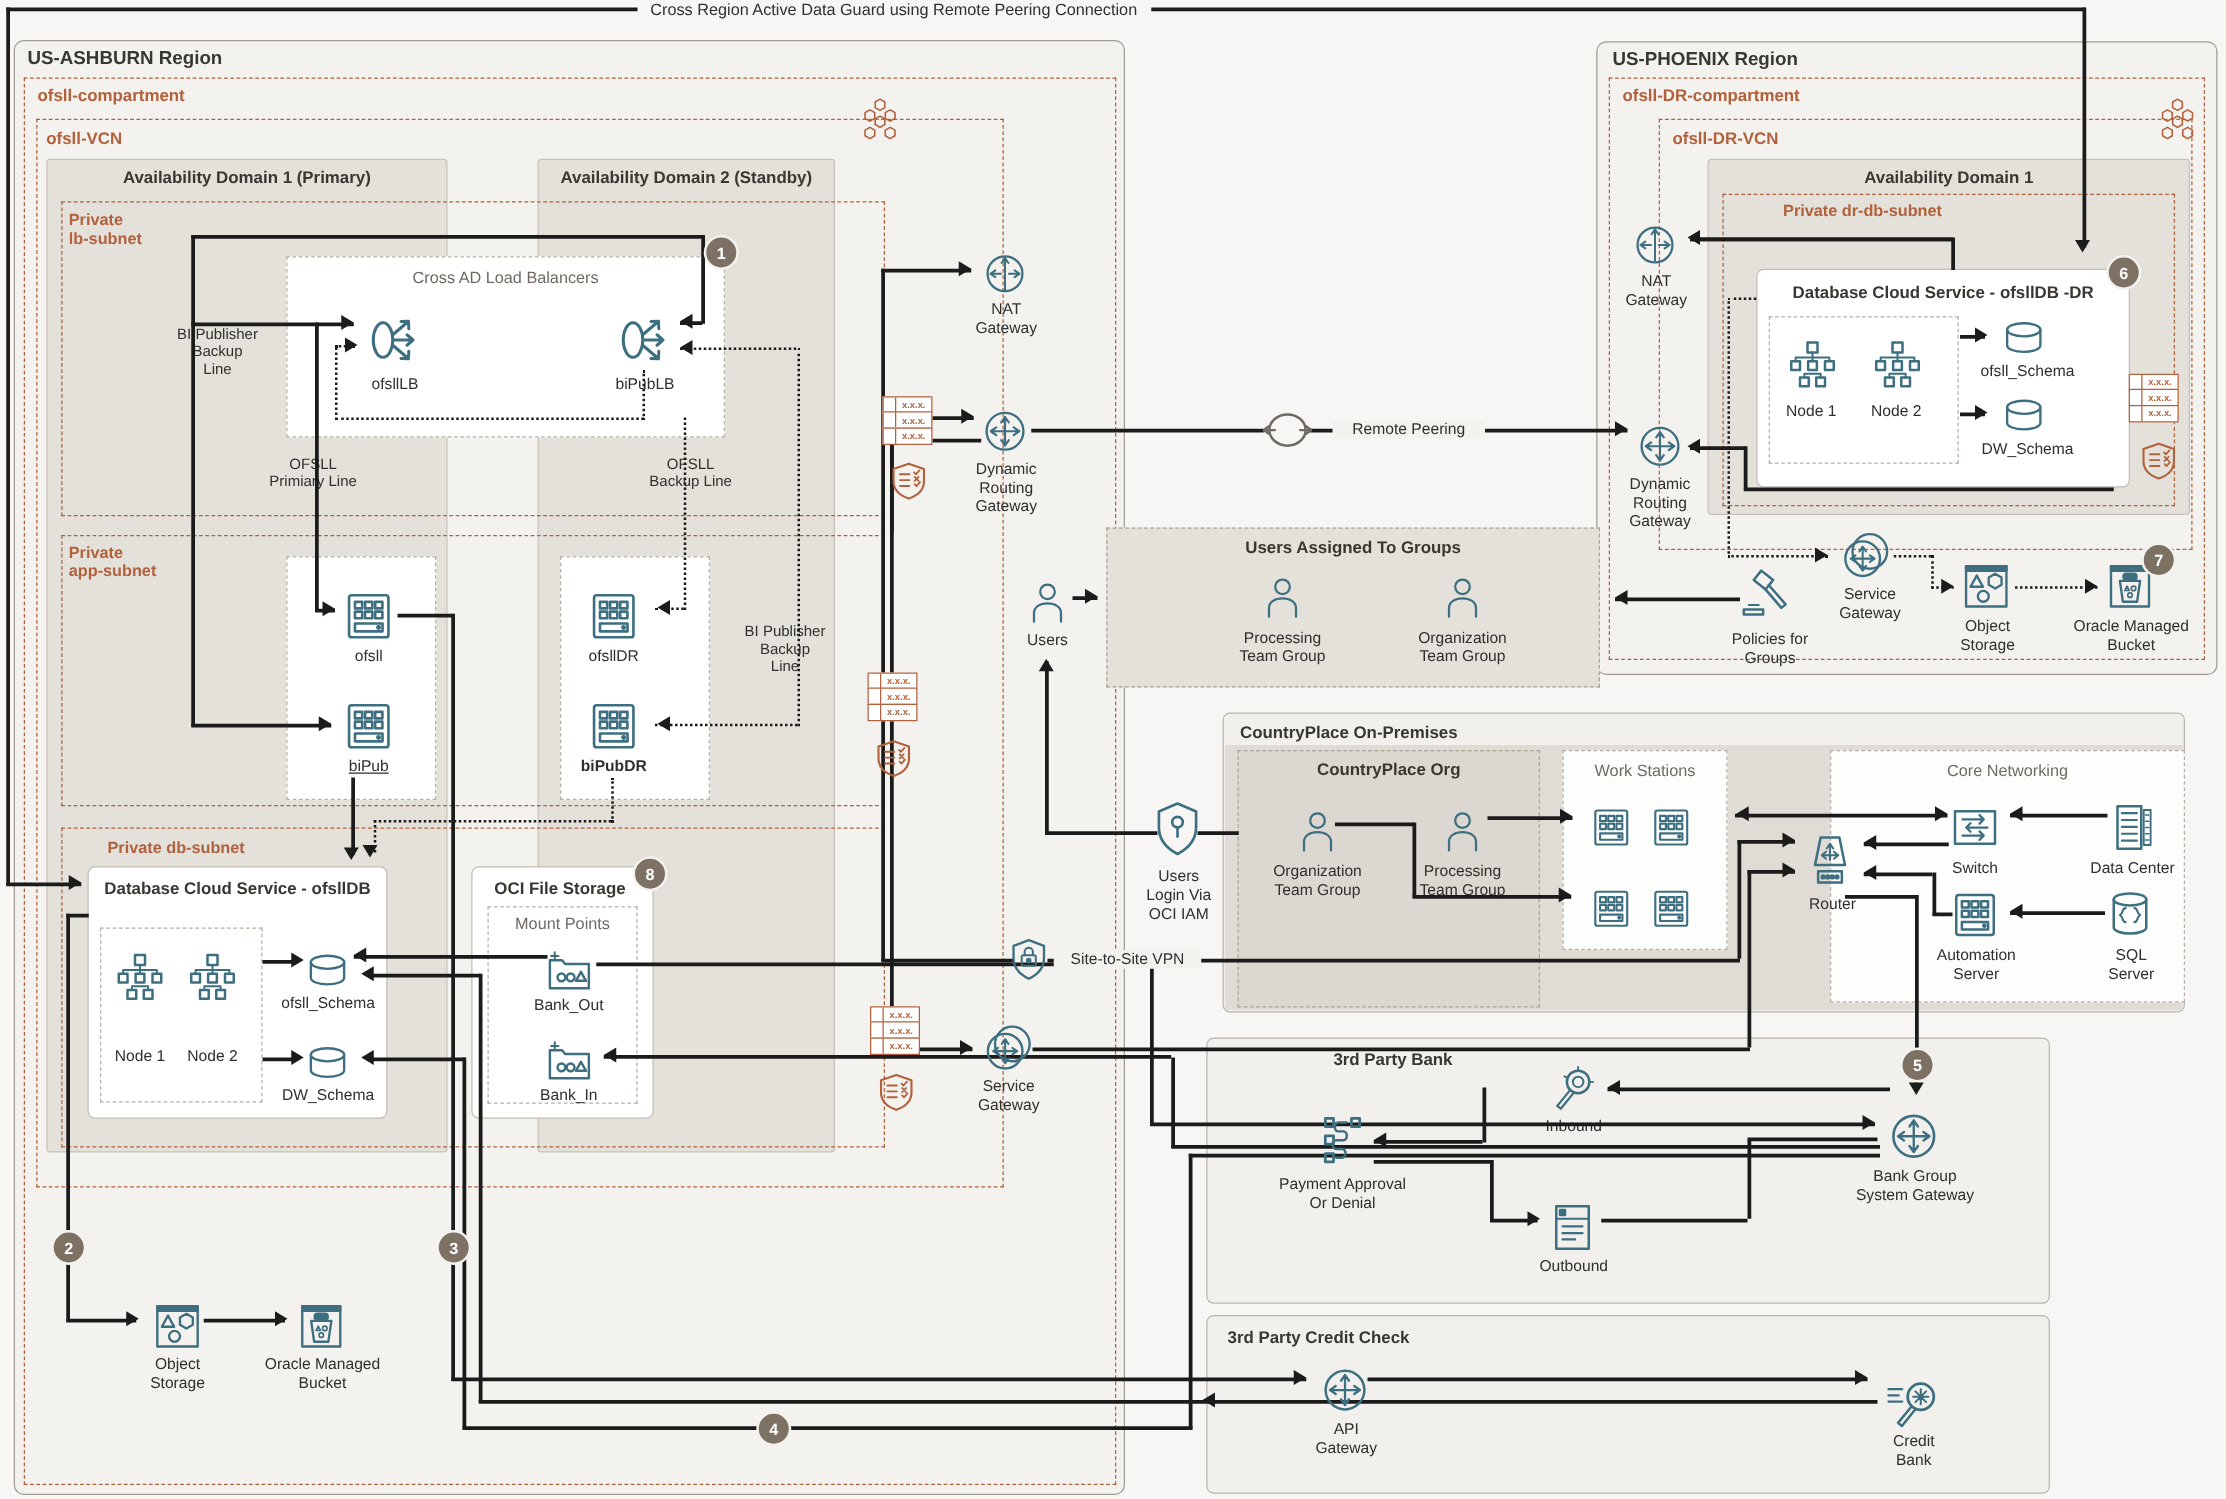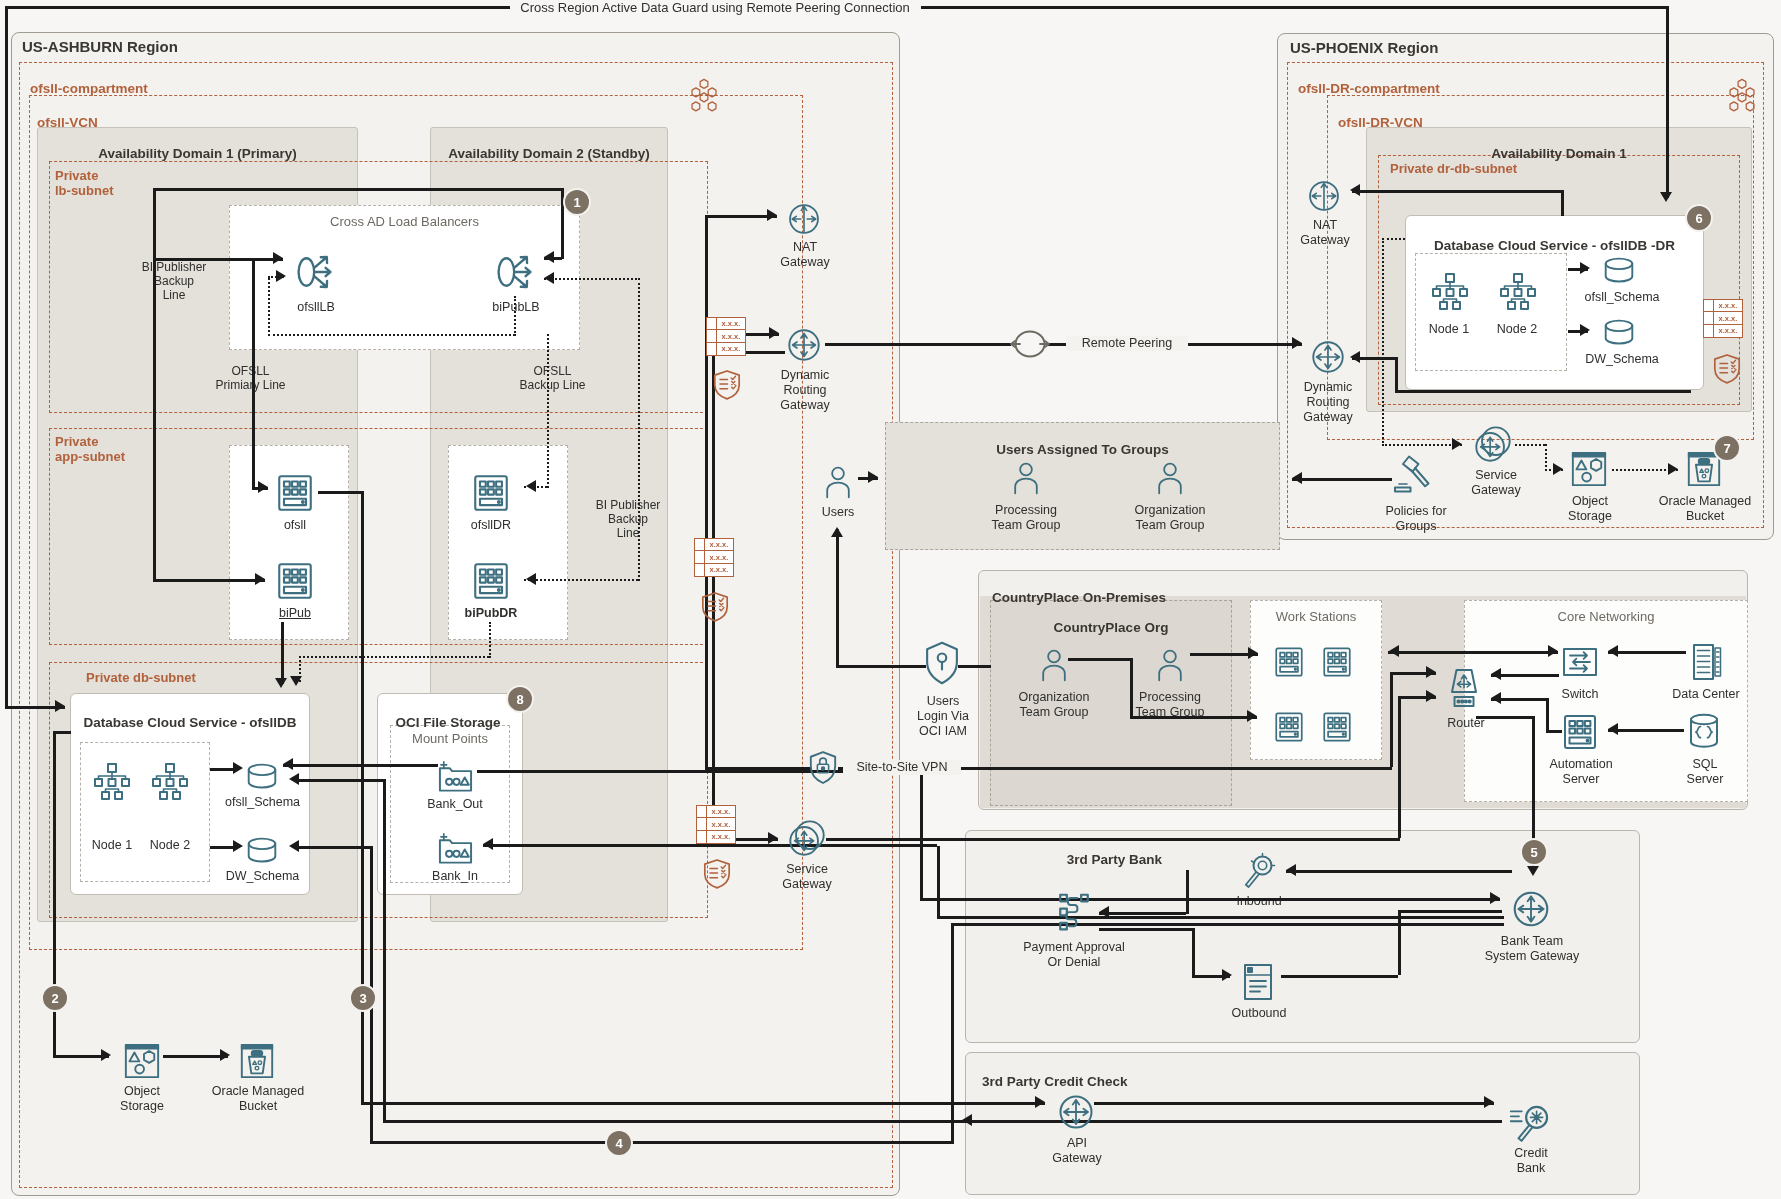--- a/index.html
+++ b/index.html
@@ -11,21 +11,21 @@
   .ad{background:#e4e0da;border:1px solid #c7c2b9;border-radius:3px;}
   .wht{background:#ffffff;border:1.5px dashed #b6b1a8;}
   .mnt{background:transparent;border:1.5px dashed #b6b1a8;}
   .card{background:#fcfbfa;border:1.2px solid #c2bdb4;border-radius:6px;}
   .panel{background:#f2f0ec;border:1.2px solid #bab5ac;border-radius:6px;}
   .graybox{background:#e4e0da;border:1px dashed #a9a49b;}
   .band{background:#e0dcd5;}
   .lbl{position:absolute;font-size:12.5px;line-height:1.18;color:#2f2f2e;text-align:center;white-space:pre-line;}
   .b{font-weight:bold;color:#3a3733;}
   .t15{font-size:15px;}
-  .t13{font-size:13.5px;margin-top:12px;}
+  .t13{font-size:13.5px;}
   .org{color:#b1613c;font-weight:bold;text-align:left;}
   .gt{color:#6e6a63;font-size:13px;}
   .bgp{background:#f4f2ee;padding:0 3px;}
   .badge{position:absolute;width:24px;height:24px;border-radius:50%;background:#7d7164;color:#fff;
          font-weight:bold;font-size:13px;display:flex;align-items:center;justify-content:center;
          border:2px solid #f4f2ee;z-index:30;}
   .ln{position:absolute;background:#1b1b1b;z-index:8;}
   .lnd{position:absolute;z-index:8;background:none;}
   .lnd.h{border-top:2.6px dotted #1b1b1b;}
   .lnd.v{border-left:2.6px dotted #1b1b1b;}
@@ -295,21 +295,21 @@
   <div class="lbl b t13" style="left:885px;top:430px;width:395px;">Users Assigned To Groups</div>
   <div class="lbl" style="left:976px;top:503px;width:100px;">Processing
 Team Group</div>
   <div class="lbl" style="left:1120px;top:503px;width:100px;">Organization
 Team Group</div>
 
   <div class="lbl b t15" style="left:1290px;top:39px;width:250px;text-align:left;">US-PHOENIX Region</div>
   <div class="lbl org t13" style="left:1298px;top:69px;width:240px;">ofsll-DR-compartment</div>
   <div class="lbl org t13" style="left:1338px;top:103px;width:160px;">ofsll-DR-VCN</div>
   <div class="lbl b t13" style="left:1366px;top:134px;width:386px;">Availability Domain 1</div>
-  <div class="lbl org" style="left:1390px;top:161px;width:200px;font-size:13px;">Private dr-db-subnet</div>
+  <div class="lbl org" style="left:1390px;top:161px;width:200px;font-size:13px;text-align:center;">Private dr-db-subnet</div>
   <div class="lbl" style="left:1288px;top:218px;width:74px;">NAT
 Gateway</div>
   <div class="lbl" style="left:1290px;top:380px;width:76px;">Dynamic
 Routing
 Gateway</div>
   <div class="lbl b t13" style="left:1409px;top:226px;width:291px;">Database Cloud Service - ofsllDB -DR</div>
   <div class="lbl" style="left:1420px;top:322px;width:58px;">Node 1</div>
   <div class="lbl" style="left:1488px;top:322px;width:58px;">Node 2</div>
   <div class="lbl" style="left:1572px;top:290px;width:100px;">ofsll_Schema</div>
   <div class="lbl" style="left:1574px;top:352px;width:96px;">DW_Schema</div>
@@ -336,21 +336,21 @@
   <div class="lbl" style="left:1536px;top:757px;width:90px;">Automation
 Server</div>
   <div class="lbl" style="left:1664px;top:757px;width:82px;">SQL
 Server</div>
 
   <div class="lbl b t13" style="left:982px;top:840px;width:180px;text-align:right;">3rd Party Bank</div>
   <div class="lbl" style="left:998px;top:940px;width:152px;">Payment Approval
 Or Denial</div>
   <div class="lbl" style="left:1222px;top:894px;width:74px;">Inbound</div>
   <div class="lbl" style="left:1216px;top:1006px;width:86px;">Outbound</div>
-  <div class="lbl" style="left:1460px;top:934px;width:144px;">Bank Team
+  <div class="lbl" style="left:1460px;top:934px;width:144px;">Bank Group
 System Gateway</div>
 
   <div class="lbl b t13" style="left:982px;top:1062px;width:220px;text-align:left;">3rd Party Credit Check</div>
   <div class="lbl" style="left:1040px;top:1136px;width:74px;">API
 Gateway</div>
   <div class="lbl" style="left:1486px;top:1146px;width:90px;">Credit
 Bank</div>
 
   <div class="badge" style="left:563px;top:188px;">1</div>
   <div class="badge" style="left:41px;top:984px;">2</div>

